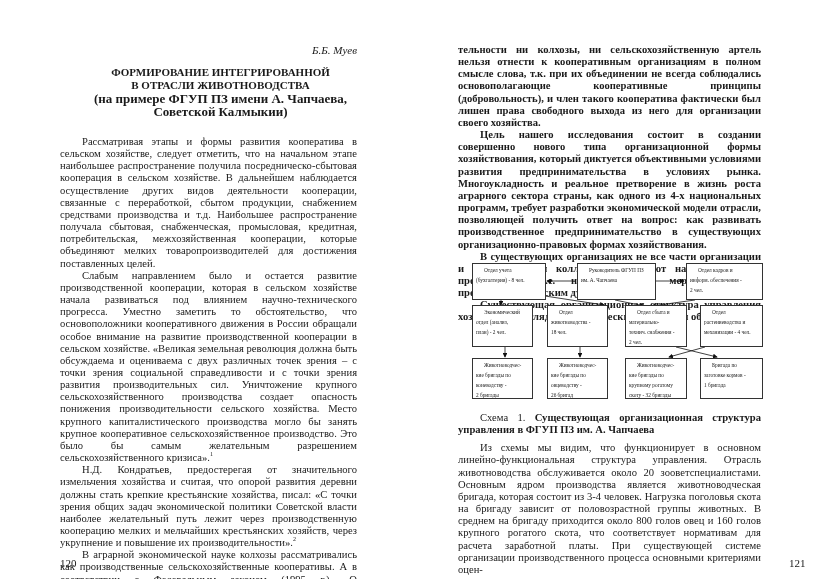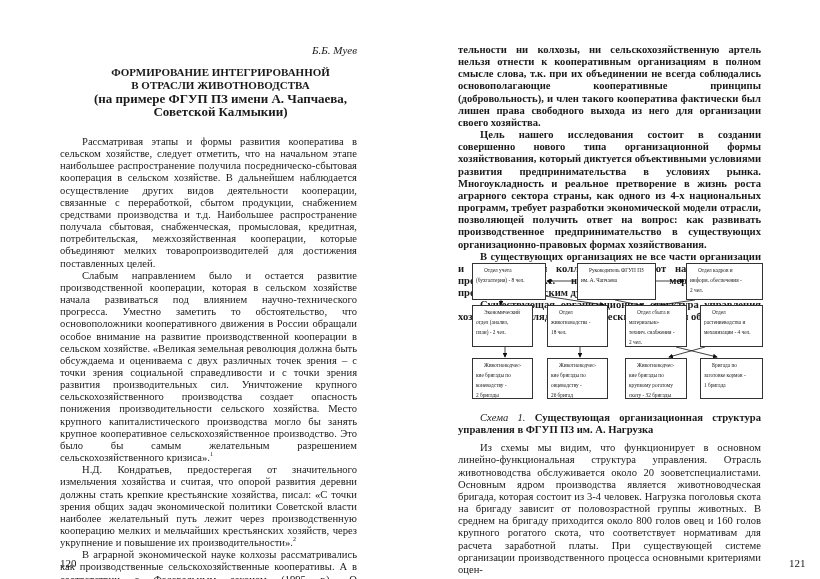--- a/index.html
+++ b/index.html
@@ -16,21 +16,21 @@
   .textblock p { margin: 0; text-indent: 22px; }
   .textblock p.noindent { text-indent: 0; }
   .left-text { top: 136px; left: 60px; width: 297px; }
   .right-text-1 { top: 44px; left: 458px; width: 303px; font-weight: bold; }
   .right-text-2 { top: 412px; left: 458px; width: 303px; }
   .pagenum { position: absolute; font-size: 11px; margin-top: 15px; }
   .pn-left { top: 542px; left: 60px; }
   .pn-right { top: 542px; left: 789px; }
   sup { font-size: 6px; vertical-align: super; line-height: 0; }
   .caption { text-indent: 22px; }
-  .caption .ital { font-style: italic; }
+  .caption .ital { }
   .caption .bold { font-weight: bold; }
 
   .diagram { position: absolute; left: 0; top: 0; width: 820px; height: 579px; pointer-events: none; }
   .box { position: absolute; border: 1px solid #333; background: #fff; font-size: 5.3px;
          line-height: 10px; padding: 1px 3px; box-sizing: border-box; }
   .box .line { display: block; white-space: nowrap; }
   .box .line.first { text-indent: 8px; }
   svg.arrows { position: absolute; left: 0; top: 0; }
 </style>
 </head>
@@ -143,17 +143,17 @@
     <span class="line">скоту - 32 бригады</span>
   </div>
   <div class="box" style="left:700px;top:358px;width:63px;height:41px;">
     <span class="line first">Бригада по</span>
     <span class="line">заготовке кормов -</span>
     <span class="line">1 бригада</span>
   </div>
 </div>
 
 <div class="textblock right-text-2">
-  <p class="caption"><span class="ital">Схема 1.</span> <span class="bold">Существующая организационная структура управления в ФГУП ПЗ им. А. Нагрузка</span></p>
+  <p class="caption"><span class="ital">Схема 1.</span> <span class="bold">Существующая организационная структура управления в ФГУП ПЗ им. А. Чапчаева</span></p>
   <p style="margin-top:6px;">Из схемы мы видим, что функционирует в основном линейно-функциональная структура управления. Отрасль животноводства обслуживается около 20 зооветспециалистами. Основным ядром производства является животноводческая бригада, которая состоит из 3-4 человек. Нагрузка поголовья скота на бригаду зависит от половозрастной группы животных. В среднем на бригаду приходится около 800 голов овец и 160 голов крупного рогатого скота, что соответствует нормативам для расчета заработной платы. При существующей системе организации производственного процесса основными критериями оцен-</p>
 </div>
 
 <div class="pagenum pn-right">121</div>
 
 </body></html>

